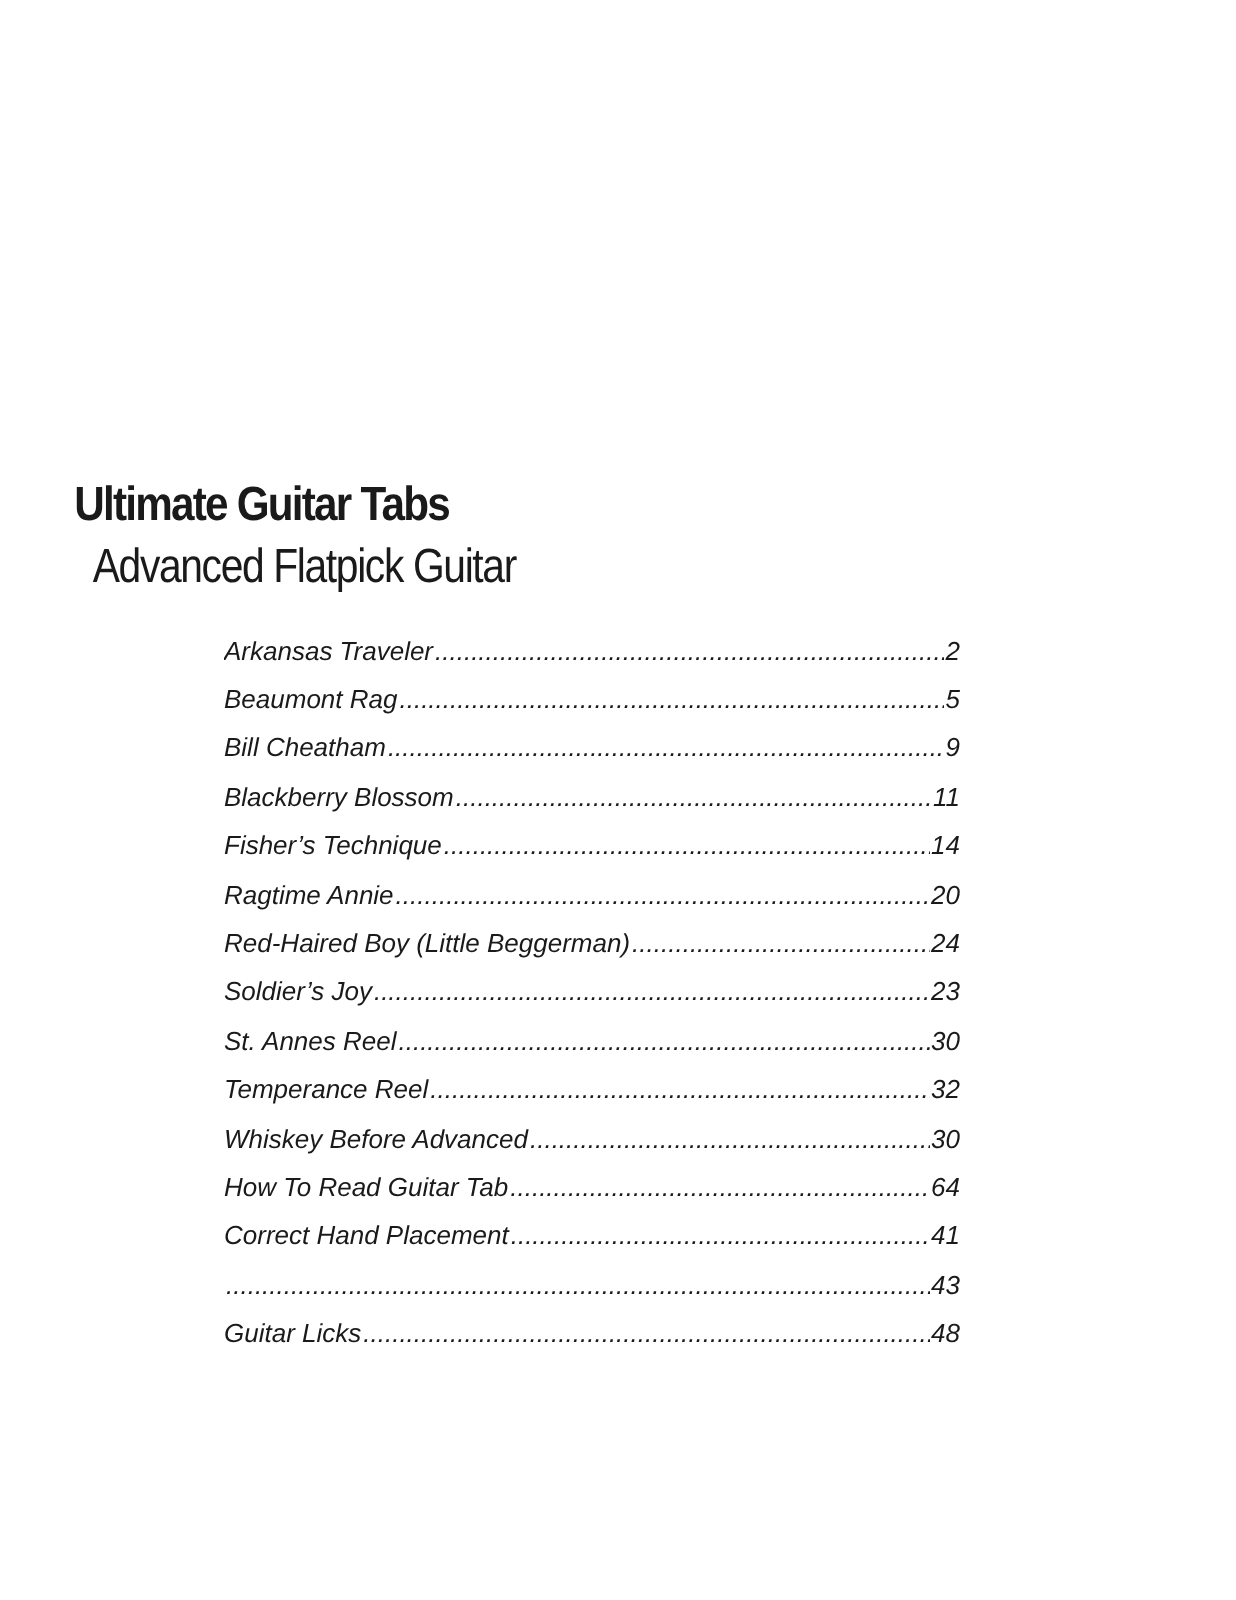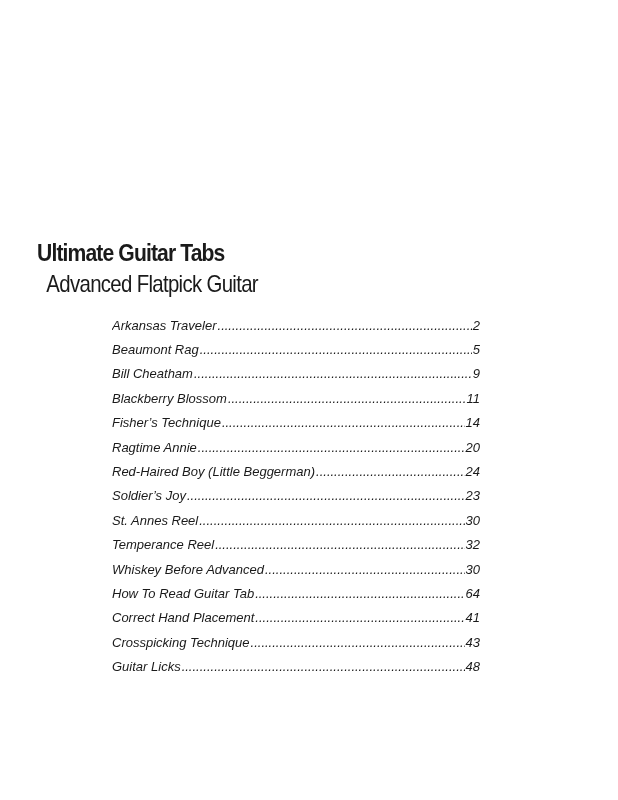--- a/index.html
+++ b/index.html
@@ -82,21 +82,20 @@
       <span class="toc-title">How To Read Guitar Tab</span>
       <span class="toc-dots"></span>
       <span class="toc-page">64</span>
     </div>
   <div class="toc-row">
       <span class="toc-title">Correct Hand Placement</span>
       <span class="toc-dots"></span>
       <span class="toc-page">41</span>
     </div>
   <div class="toc-row">
-      <span class="toc-title">Crosspicking Technique</span>
       <span class="toc-dots"></span>
       <span class="toc-page">43</span>
     </div>
   <div class="toc-row">
       <span class="toc-title">Guitar Licks</span>
       <span class="toc-dots"></span>
       <span class="toc-page">48</span>
     </div>
 </div>
 

